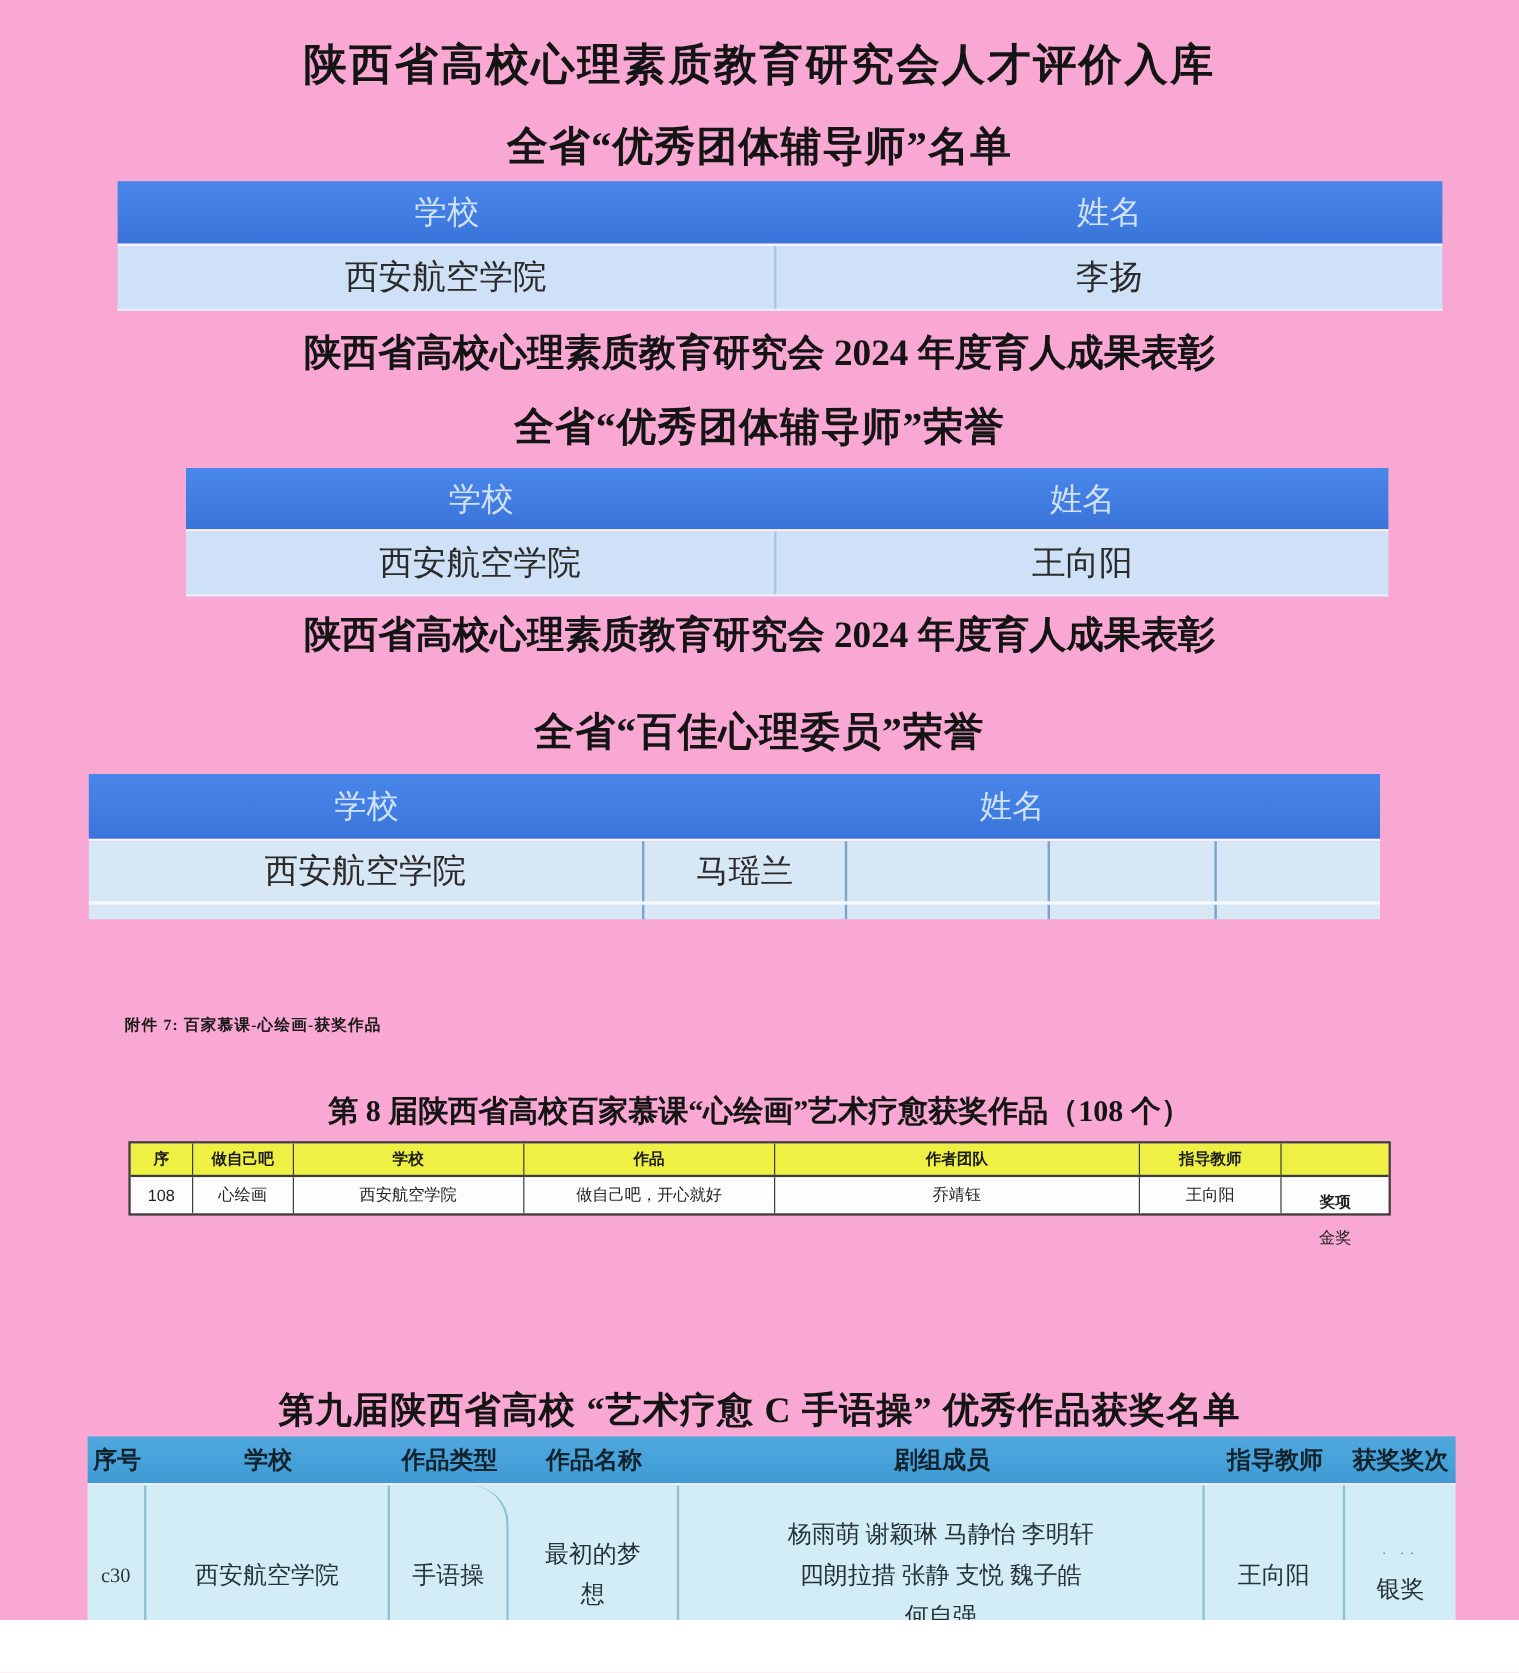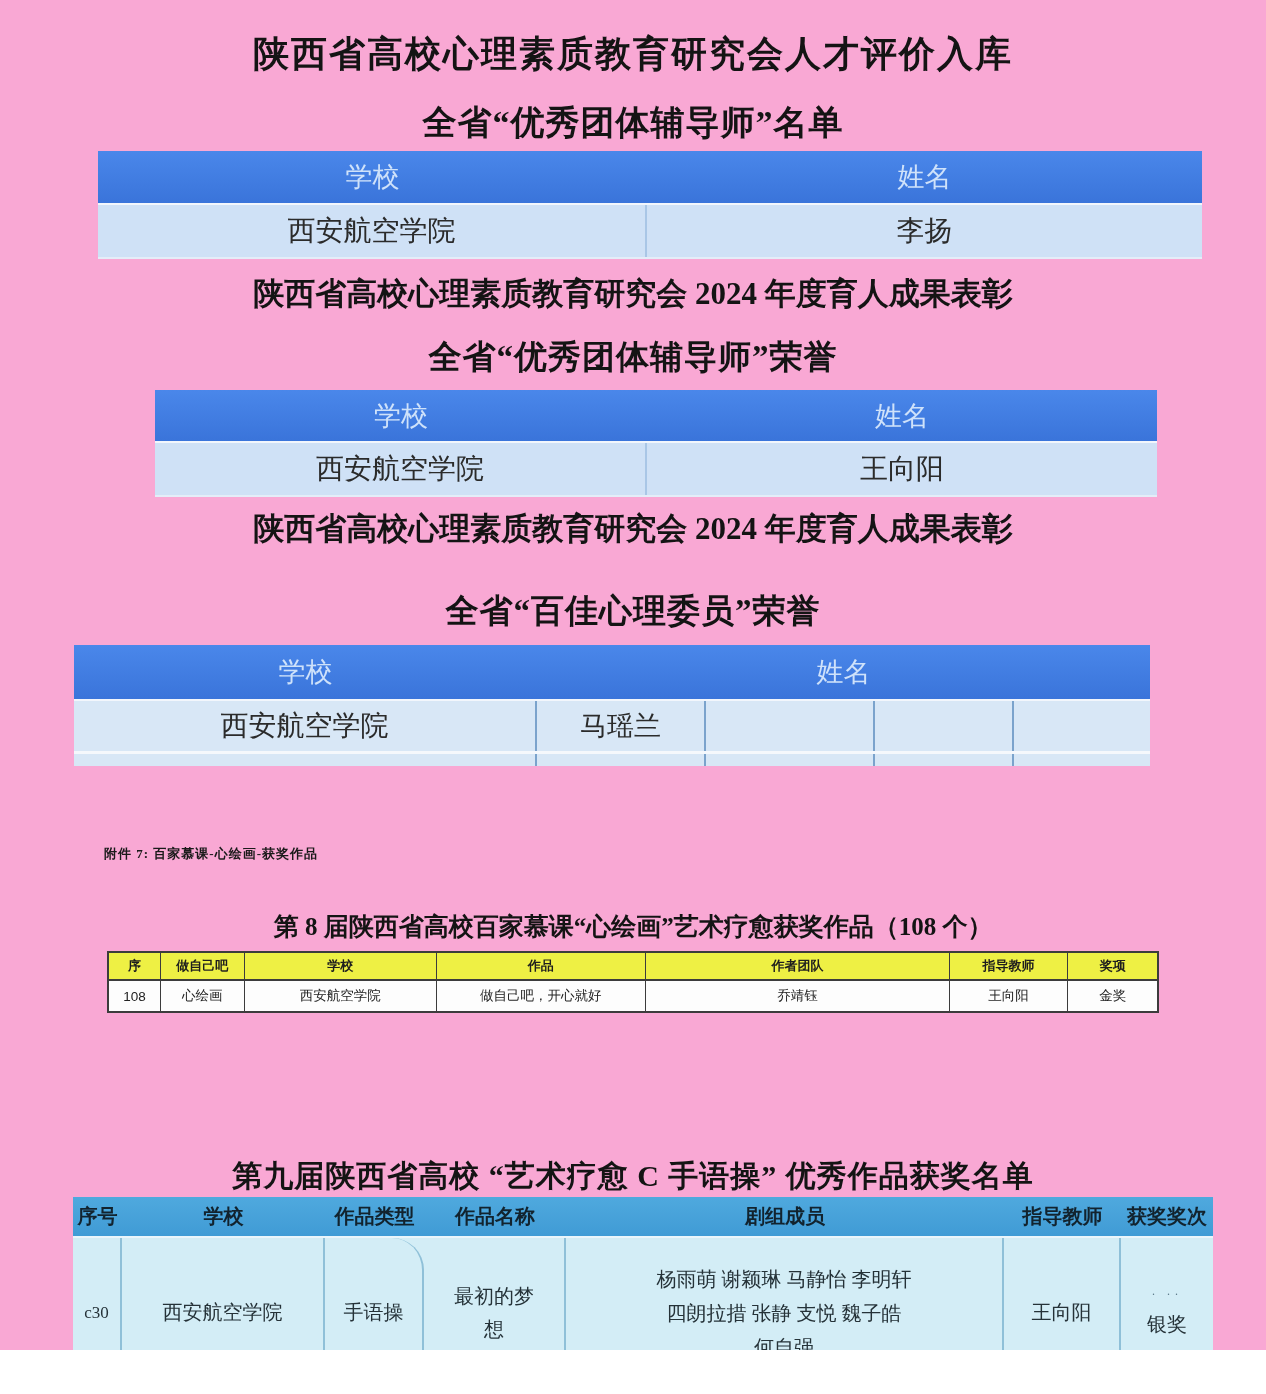--- a/index.html
+++ b/index.html
@@ -25,21 +25,21 @@
   .divA{border-right:2px solid #a9c6e6;}
   .divB{border-right:2px solid #7ba3cc;}
   
   .mtbl{position:absolute;box-sizing:border-box;border:2px solid #3c3c3c;
         font-family:"Liberation Sans","DejaVu Sans",sans-serif;}
   .mhead{display:flex;background:#eef044;border-bottom:2px solid #3c3c3c;}
   .mhead .hcell{display:flex;align-items:center;justify-content:center;height:100%;
         font-size:13px;font-weight:700;color:#1e1e1e;box-sizing:border-box;border-right:1px solid #3c3c3c;}
   .mrow{display:flex;background:#fdfdfd;}
   .mrow .cell{font-size:13.5px;color:#222;font-weight:500;border-right:1px solid #3c3c3c;}
-  .mhead .hcell:last-child,.mrow .cell:last-child{border-right:none;}
+  .mhead .hcell:last-child,.mrow .cell:last-child{border-right:none;margin-top:36px;}
   
   .stbl{position:absolute;box-sizing:border-box;}
   .shead{display:flex;background:linear-gradient(#4fa9de,#409bd5);border-bottom:2px solid #e9f5fb;}
   .shead .hcell{display:flex;align-items:center;justify-content:center;height:100%;
         color:#12232e;font-size:20px;font-weight:700;box-sizing:border-box;text-align:right;}
   .srow{display:flex;background:#d3edf6;}
   .srow .cell{font-size:20px;color:#253238;border-right:2px solid #8fc0d8;flex-direction:column;}
   .srow .cell:last-child{border-right:none;}
   .members-line{line-height:34px;text-align:center;}
   .award-note{font-size:12px;color:#5b7987;letter-spacing:4px;line-height:14px;margin-bottom:10px;}

